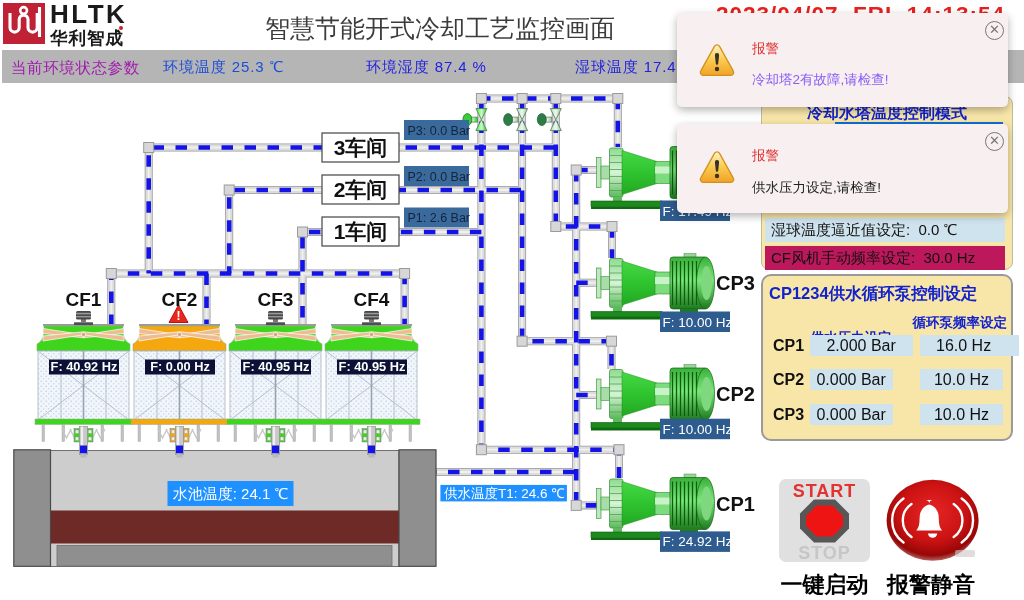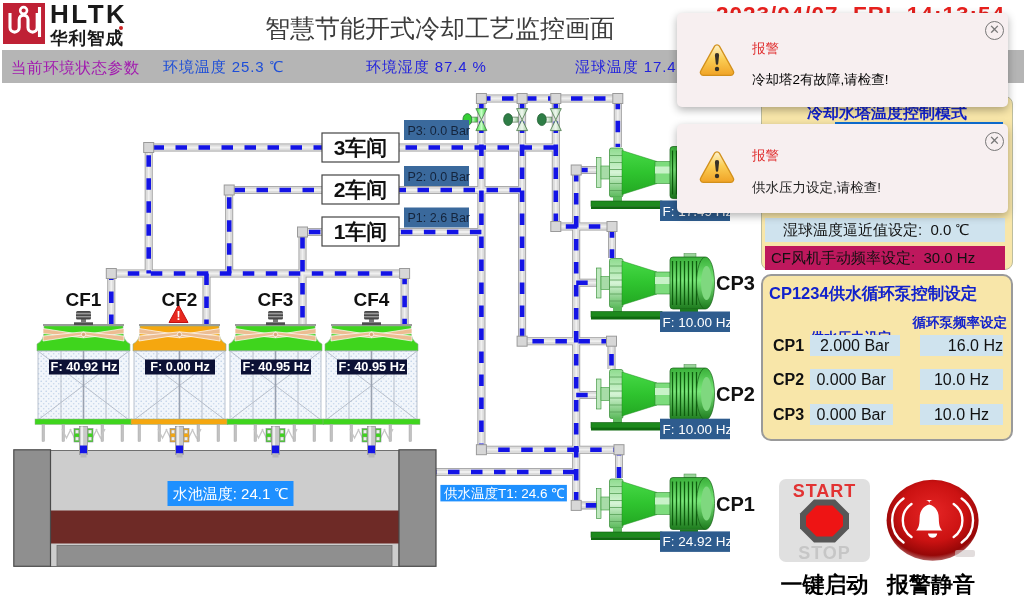--- a/index.html
+++ b/index.html
@@ -493,31 +493,31 @@
     <rect x="660" y="531.4" width="70" height="20.5" fill="#2e5c8e"></rect>
     <text x="662.5" y="546.4" font-size="13.5" fill="#fff">F: 24.92 Hz</text>
     <text x="716" y="510.5" font-size="20" font-weight="bold" fill="#111">CP1</text>
     <rect x="440.4" y="484.9" width="126.5" height="16.5" fill="#1e90ff"></rect>
     <text x="444" y="498" font-size="13.5" fill="#fff">供水温度T1:  24.6 ℃</text>
   </svg>
 
 <div class="abs" style="left:761px;top:96px;width:252px;height:174px;background:#f8e6a9;border:1.5px solid #bdbd9e;border-radius:8px;box-sizing:border-box;"></div>
 <div class="abs" style="left:765px;top:103px;width:244px;text-align:center;font-size:16px;font-weight:bold;color:#1222cc;">冷却水塔温度控制模式</div>
 <div class="abs" style="left:835px;top:121.5px;width:168px;height:5px;background:#0e6fd6;"></div>
-<div class="abs" style="left:765px;top:218px;width:240px;height:24px;background:#cfe3ee;font-size:15px;color:#111;line-height:24px;padding-left:18px;box-sizing:border-box;">湿球温度逼近值设定:&nbsp; 0.0 ℃</div>
+<div class="abs" style="left:765px;top:218px;width:240px;height:24px;background:#cfe3ee;font-size:15px;color:#111;line-height:24px;padding-left:6px;box-sizing:border-box;">湿球温度逼近值设定:&nbsp; 0.0 ℃</div>
 <div class="abs" style="left:765px;top:246px;width:240px;height:24px;background:#be185d;font-size:15px;color:#111;line-height:24px;padding-left:6px;box-sizing:border-box;">CF风机手动频率设定:&nbsp; 30.0 Hz</div>
 
 <div class="abs" style="left:761px;top:274px;width:252px;height:167px;background:#f8e6a9;border:2px solid #9a9a9a;border-radius:10px;box-sizing:border-box;"></div>
 <div class="abs" style="left:769px;top:283px;font-size:16.5px;font-weight:bold;color:#1222cc;">CP1234供水循环泵控制设定</div>
 <div class="abs" style="left:809px;top:314px;width:84px;text-align:center;font-size:13.5px;font-weight:bold;color:#1222cc;margin-top:15px;">供水压力设定</div>
 <div class="abs" style="left:903px;top:314px;width:104px;text-align:right;font-size:13.5px;font-weight:bold;color:#1222cc;">循环泵频率设定</div>
 
 <div class="abs" style="left:773px;top:335.4px;font-size:16px;font-weight:bold;color:#111;line-height:21px;">CP1</div>
-<div class="abs" style="left:809.6px;top:335.4px;width:90px;height:21px;background:#cfe3ee;text-align:center;font-size:16px;color:#111;line-height:21px;">2.000 Bar</div>
-<div class="abs" style="left:920px;top:335.4px;width:83px;height:21px;background:#cfe3ee;text-align:right;font-size:16px;color:#111;line-height:21px;">16.0 Hz</div>
+<div class="abs" style="left:809.6px;top:335.4px;width:103px;height:21px;background:#cfe3ee;text-align:center;font-size:16px;color:#111;line-height:21px;">2.000 Bar</div>
+<div class="abs" style="left:920px;top:335.4px;width:83px;height:21px;background:#cfe3ee;text-align:left;font-size:16px;color:#111;line-height:21px;padding-left:16px;">16.0 Hz</div>
 <div class="abs" style="left:773px;top:368.7px;font-size:16px;font-weight:bold;color:#111;line-height:21px;">CP2</div>
 <div class="abs" style="left:809.6px;top:368.7px;width:83px;height:21px;background:#cfe3ee;text-align:center;font-size:16px;color:#111;line-height:21px;">0.000 Bar</div>
 <div class="abs" style="left:920px;top:368.7px;width:83px;height:21px;background:#cfe3ee;text-align:center;font-size:16px;color:#111;line-height:21px;">10.0 Hz</div>
 <div class="abs" style="left:773px;top:404.2px;font-size:16px;font-weight:bold;color:#111;line-height:21px;">CP3</div>
 <div class="abs" style="left:809.6px;top:404.2px;width:83px;height:21px;background:#cfe3ee;text-align:center;font-size:16px;color:#111;line-height:21px;">0.000 Bar</div>
 <div class="abs" style="left:920px;top:404.2px;width:83px;height:21px;background:#cfe3ee;text-align:center;font-size:16px;color:#111;line-height:21px;">10.0 Hz</div>
 
 <svg class="abs" style="left:770px;top:470px" width="254" height="130" viewBox="0 0 254 130">
  <rect x="9" y="9" width="91" height="83" rx="7" fill="#e0e0e0"></rect>
  <text x="54.5" y="26.5" font-size="18" font-weight="bold" fill="#e23333" text-anchor="middle" letter-spacing="1">START</text>
@@ -556,21 +556,21 @@
   <stop offset="0" stop-color="#fdf3cf"></stop>
         <stop offset="0.45" stop-color="#fbce55"></stop>
         <stop offset="1" stop-color="#f0a326"></stop>
  </linearGradient>
     </defs>
  <path d="M15.6,3.2 a2.9,2.9 0 0 1 4.8,0 L34.2,27.8 a2.9,2.9 0 0 1 -2.4,4.5 L4.2,32.3 a2.9,2.9 0 0 1 -2.4,-4.5 Z" fill="url(#wg13)" stroke="#d2901c" stroke-width="1.3"></path>
  <circle cx="18" cy="26" r="2.2" fill="#373127"></circle>
  <path d="M18,10 a2.1,2.1 0 0 1 2.1,2.3 l-0.9,8.2 a1.2,1.2 0 0 1 -2.4,0 l-0.9,-8.2 a2.1,2.1 0 0 1 2.1,-2.3 Z" fill="#373127"></path>
 </svg>
 <div class="abs" style="left:752px;top:40px;font-size:13.5px;color:#e03030;">报警</div>
-<div class="abs" style="left:752px;top:71px;font-size:13.5px;color:#000000;text-align:right;">冷却塔2有故障,请检查!</div>
+<div class="abs" style="left:752px;top:71px;font-size:13.5px;color:#8b5cf6;text-align:right;">冷却塔2有故障,请检查!</div>
 <div class="abs" style="left:985px;top:21px;width:17px;height:17px;border:1.6px solid #777;border-radius:50%;color:#777;font-size:13px;line-height:16px;text-align:center;">✕</div>
 
 <div class="abs" style="left:677px;top:124px;width:331px;height:89px;background:#f7eff0;border-radius:5px;box-shadow:0 3px 9px rgba(0,0,0,0.30);"></div>
 <svg class="abs" style="left:699px;top:150px" width="36" height="33" viewBox="0 0 36 33">
  <defs>
       <linearGradient id="wg124" x1="0" y1="0" x2="0" y2="1">
   <stop offset="0" stop-color="#fdf3cf"></stop>
         <stop offset="0.45" stop-color="#fbce55"></stop>
         <stop offset="1" stop-color="#f0a326"></stop>
  </linearGradient>

